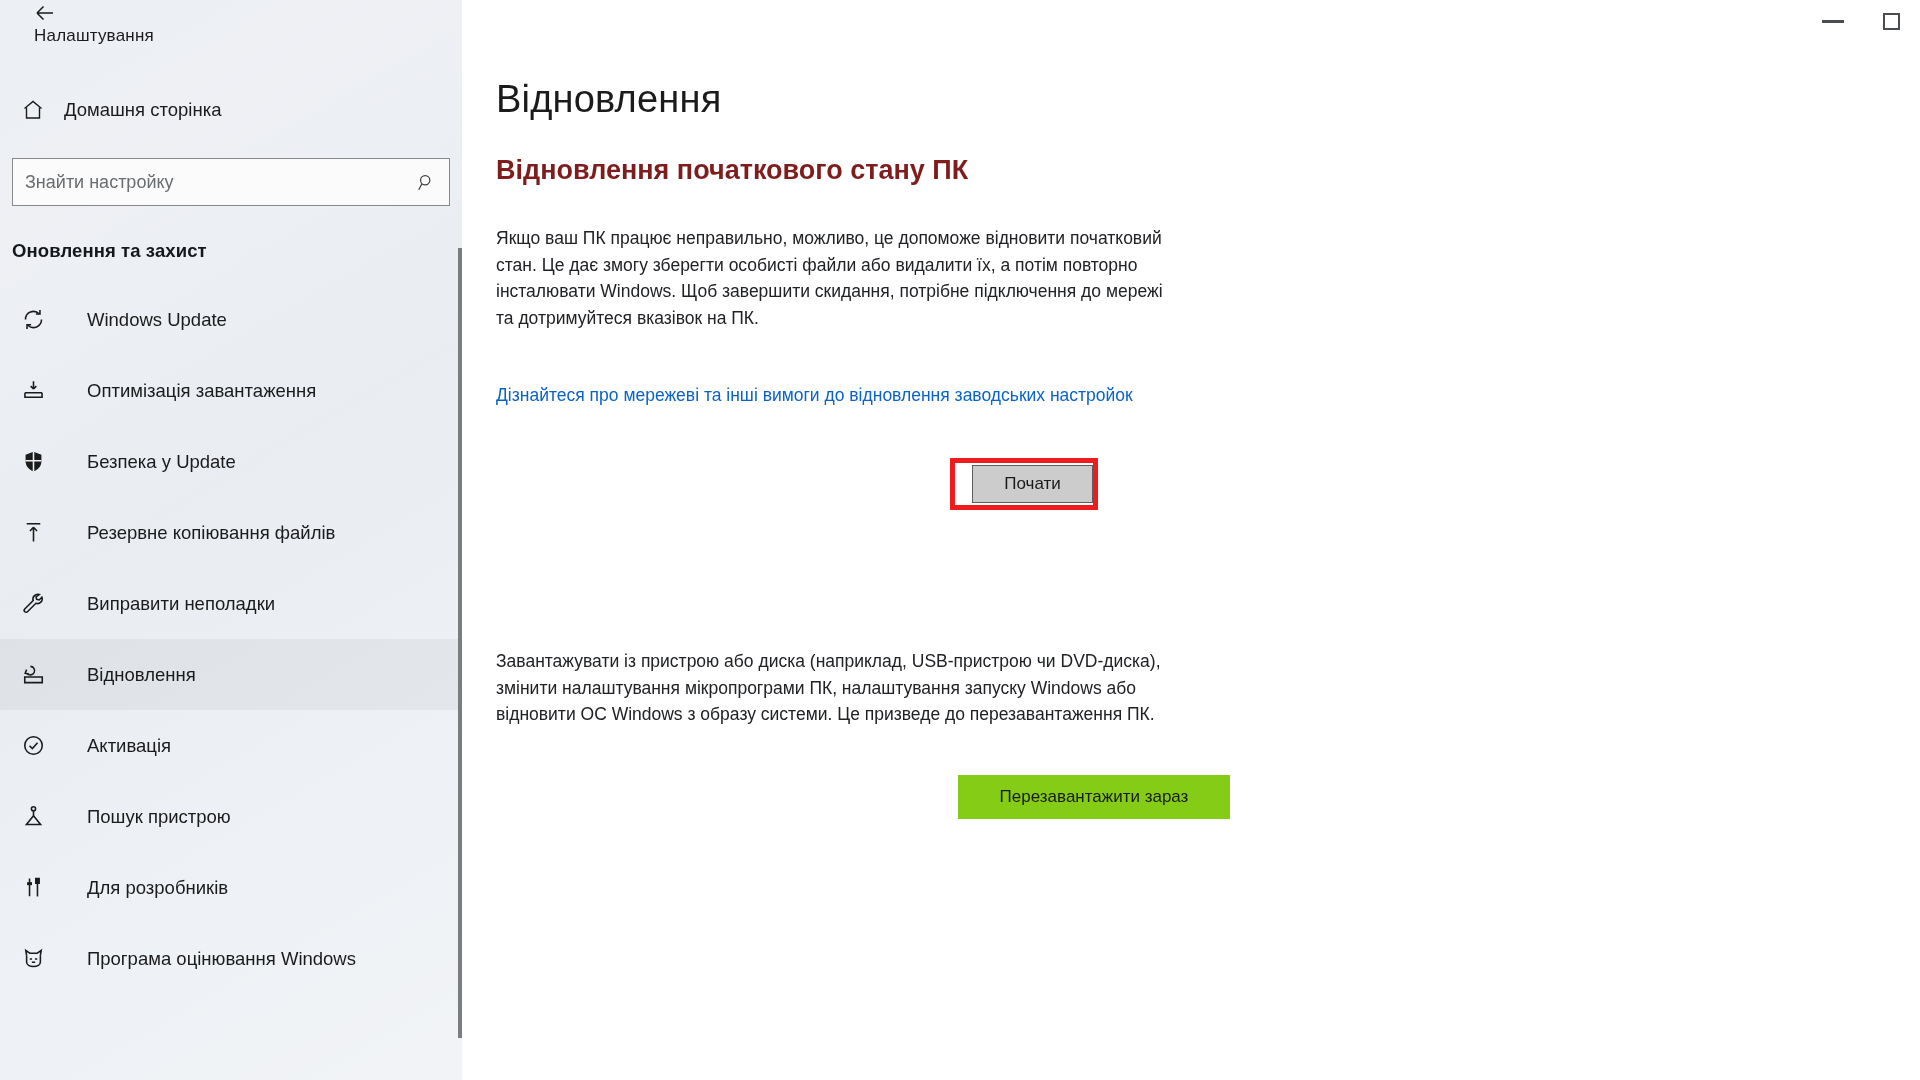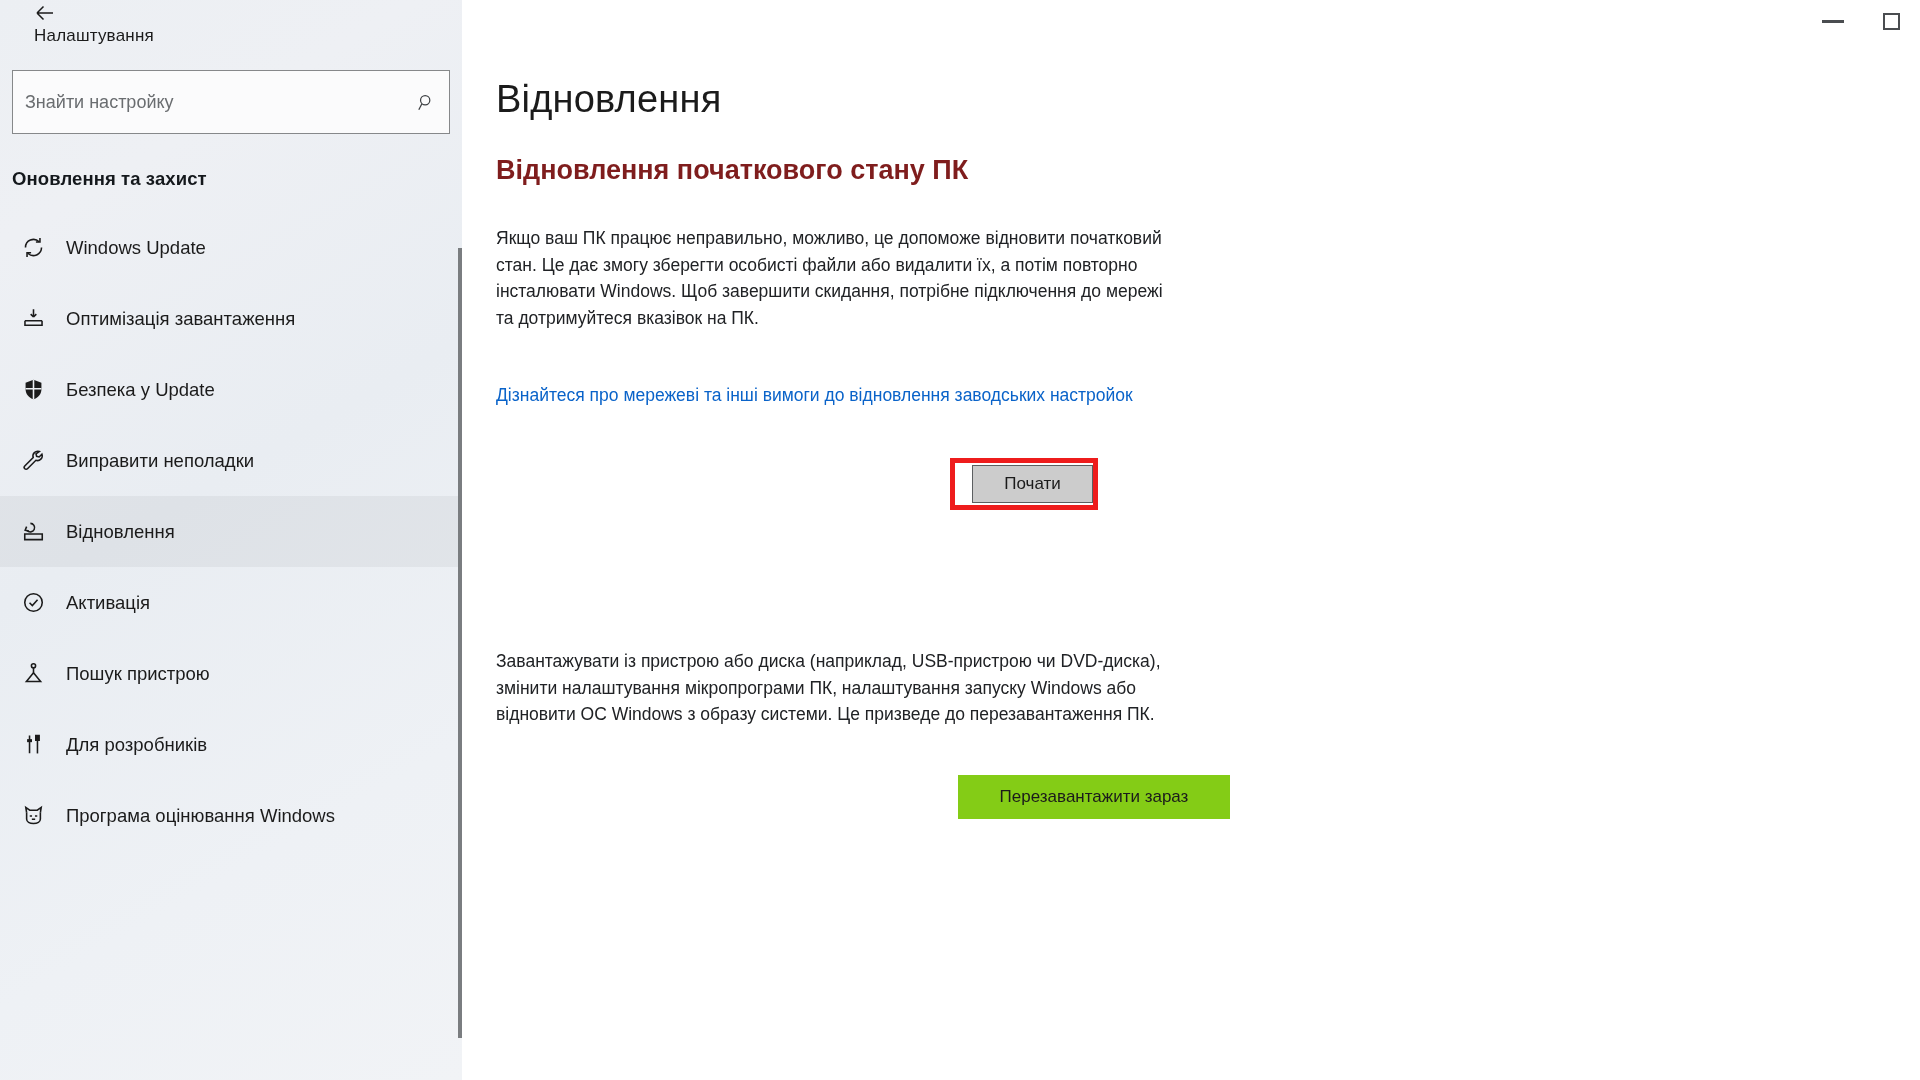--- a/index.html
+++ b/index.html
@@ -30,40 +30,40 @@
 
   .home-row {
     display: flex; align-items: center;
     height: 48px; margin-top: 40px; padding-left: 12px;
   }
   .home-icon { width: 42px; display: flex; justify-content: center; color: #1b1b1b; }
   .home-label { font-size: 18.5px; color: #1b1b1b; margin-left: 10px; }
 
   .search-wrap { margin: 24px 14px 0 12px; position: relative; }
   .search-box {
-    width: 438px; height: 64px;
+    width: 438px; height: 48px;
     background: #fbfbfc; border: 1.6px solid #86888a;
     display: flex; align-items: center; padding: 0 12px;
   }
   .search-input {
     flex: 1; border: none; outline: none; background: transparent;
     font-family: inherit; font-size: 18px; color: #1b1b1b;
   }
   .search-input::placeholder { color: #6a6d70; }
   .search-icon { color: #3c3f42; display: flex; align-items: center; padding-left: 6px; }
 
   .group-title {
     margin: 34px 0 0 12px;
     font-size: 18.5px; font-weight: 700; color: #14181c; letter-spacing: .1px;
   }
 
   .nav { margin-top: 22px; }
   .nav-item {
     display: flex; align-items: center;
-    height: 71px; padding-left: 12px; cursor: default;
+    height: 71px; padding-left: 12px; cursor: default; gap: 21px;
   }
   .nav-item.selected { background: rgba(0,0,0,0.045); }
   .nav-ico {
     width: 42px; min-width: 42px; display: flex; align-items: center; justify-content: center;
     color: #1b1b1b;
   }
   .nav-label {
     font-size: 18.5px; color: #1b1b1b; margin-left: 12px; white-space: nowrap;
   }
 
@@ -146,20 +146,29 @@
 
     <div class="titlebar">
       <div class="back-btn">
         <svg width="24" height="24" viewBox="0 0 24 24" fill="none" stroke="currentColor" stroke-width="1.5">
           <path d="M20 12H4M4 12l6.5-6.5M4 12l6.5 6.5"></path>
         </svg>
       </div>
       <div class="app-title">Налаштування</div>
     </div>
 
+    <div class="home-row">
+      <div class="home-icon">
+        <svg width="24" height="24" viewBox="0 0 24 24" fill="none" stroke="currentColor" stroke-width="1.4">
+          <path d="M3.5 10.5 12 3.5l8.5 7"></path>
+          <path d="M5.5 9.6V20h13V9.6"></path>
+        </svg>
+      </div>
+      <div class="home-label">Домашня сторінка</div>
+    </div>
 
     <div class="search-wrap">
       <div class="search-box">
         <input class="search-input" type="text" placeholder="Знайти настройку" style="">
         <span class="search-icon">
           <svg width="21" height="21" viewBox="0 0 24 24" fill="none" stroke="currentColor" stroke-width="1.4">
             <circle cx="10.5" cy="9.5" r="5.3"></circle>
               <path d="M6.6 13.6 3.2 20.4"></path>
           </svg>
         </span>
@@ -194,20 +203,29 @@
       <div class="nav-item">
         <span class="nav-ico">
           <svg width="25" height="25" viewBox="0 0 24 24">
             <path d="M12 2.6 4.4 5.6v6.2c0 4.6 3.2 8.3 7.6 9.6 4.4-1.3 7.6-5 7.6-9.6V5.6Z" fill="currentColor"></path>
             <path d="M12 2.6v19M4.4 11.3h15.2" stroke="#eceff3" stroke-width="1.5"></path>
           </svg>
         </span>
         <span class="nav-label">Безпека у Update</span>
       </div>
 
+      <div class="nav-item">
+        <span class="nav-ico">
+          <svg width="25" height="25" viewBox="0 0 24 24" fill="none" stroke="currentColor" stroke-width="1.5">
+            <path d="M5.5 3.6h13"></path>
+            <path d="M12 7v13.6M12 7 8.6 10.5M12 7l3.4 3.5"></path>
+          </svg>
+        </span>
+        <span class="nav-label">Резервне копіювання файлів</span>
+      </div>
 
       <div class="nav-item">
         <span class="nav-ico">
           <svg width="25" height="25" viewBox="0 0 24 24" fill="none" stroke="currentColor" stroke-width="1.5">
             <path d="M17.6 3.4a4.6 4.6 0 0 0-5.9 5.8L3.6 17.3a1.8 1.8 0 0 0 2.6 2.6l8.1-8.1a4.6 4.6 0 0 0 5.8-5.9l-2.7 2.7-2.4-.6-.6-2.4Z"></path>
           </svg>
         </span>
         <span class="nav-label">Виправити неполадки</span>
       </div>
 

